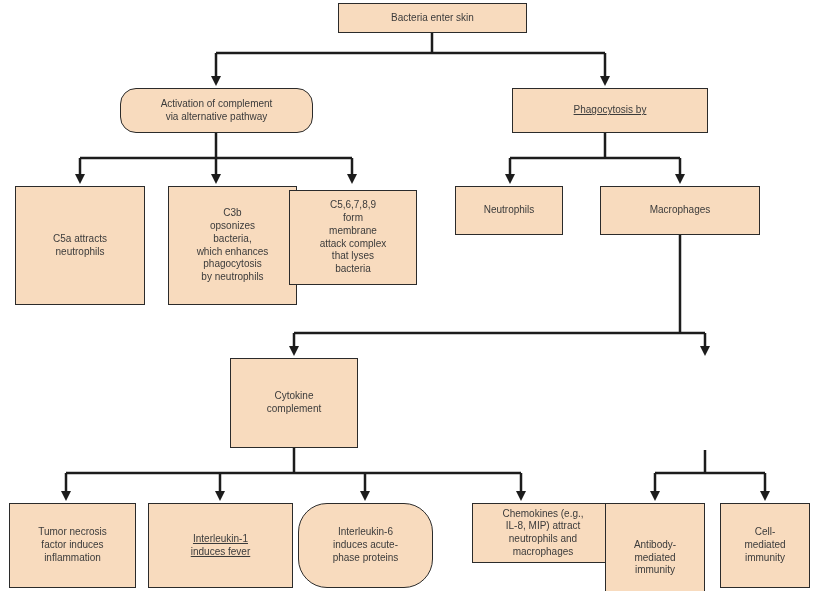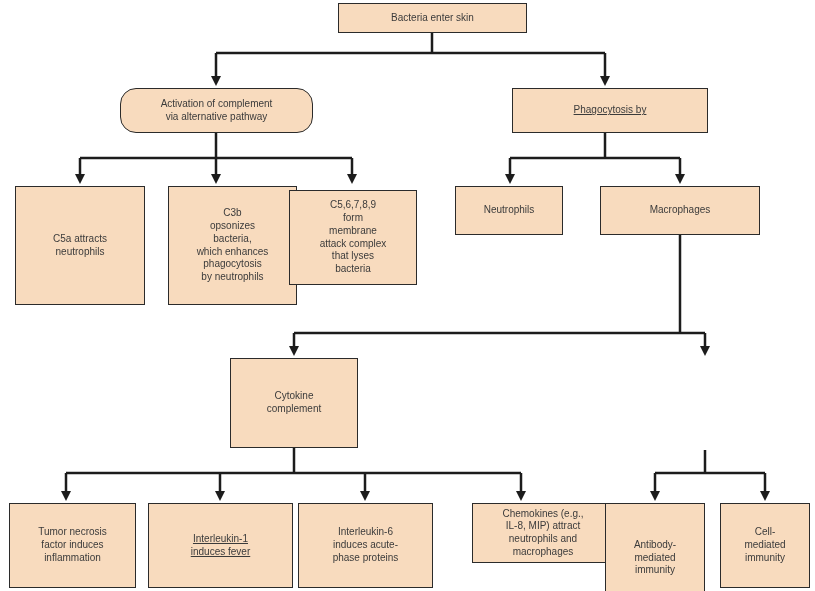--- a/index.html
+++ b/index.html
@@ -110,21 +110,21 @@
 complement</div>
 
 
   <div class="node" style="left:1px;   top:503px; width:127px; height:85px;margin-left:8px;">Tumor necrosis
 factor induces
 inflammation</div>
 
   <div class="node" style="left:148px; top:503px; width:145px; height:85px;text-decoration:underline;">Interleukin-1
 induces fever</div>
 
-  <div class="node" style="left:298px; top:503px; width:135px; height:85px;">Interleukin-6
+  <div class="node" style="left:298px; top:503px; width:135px; height:85px;border-radius:29px;">Interleukin-6
 induces acute-
 phase proteins</div>
 
   <div class="node" style="left:472px; top:503px; width:142px; height:60px;">Chemokines (e.g.,
 IL-8, MIP) attract
 neutrophils and
 macrophages</div>
 
   <div class="node" style="left:605px; top:503px; width:100px; height:110px;">Antibody-
 mediated

